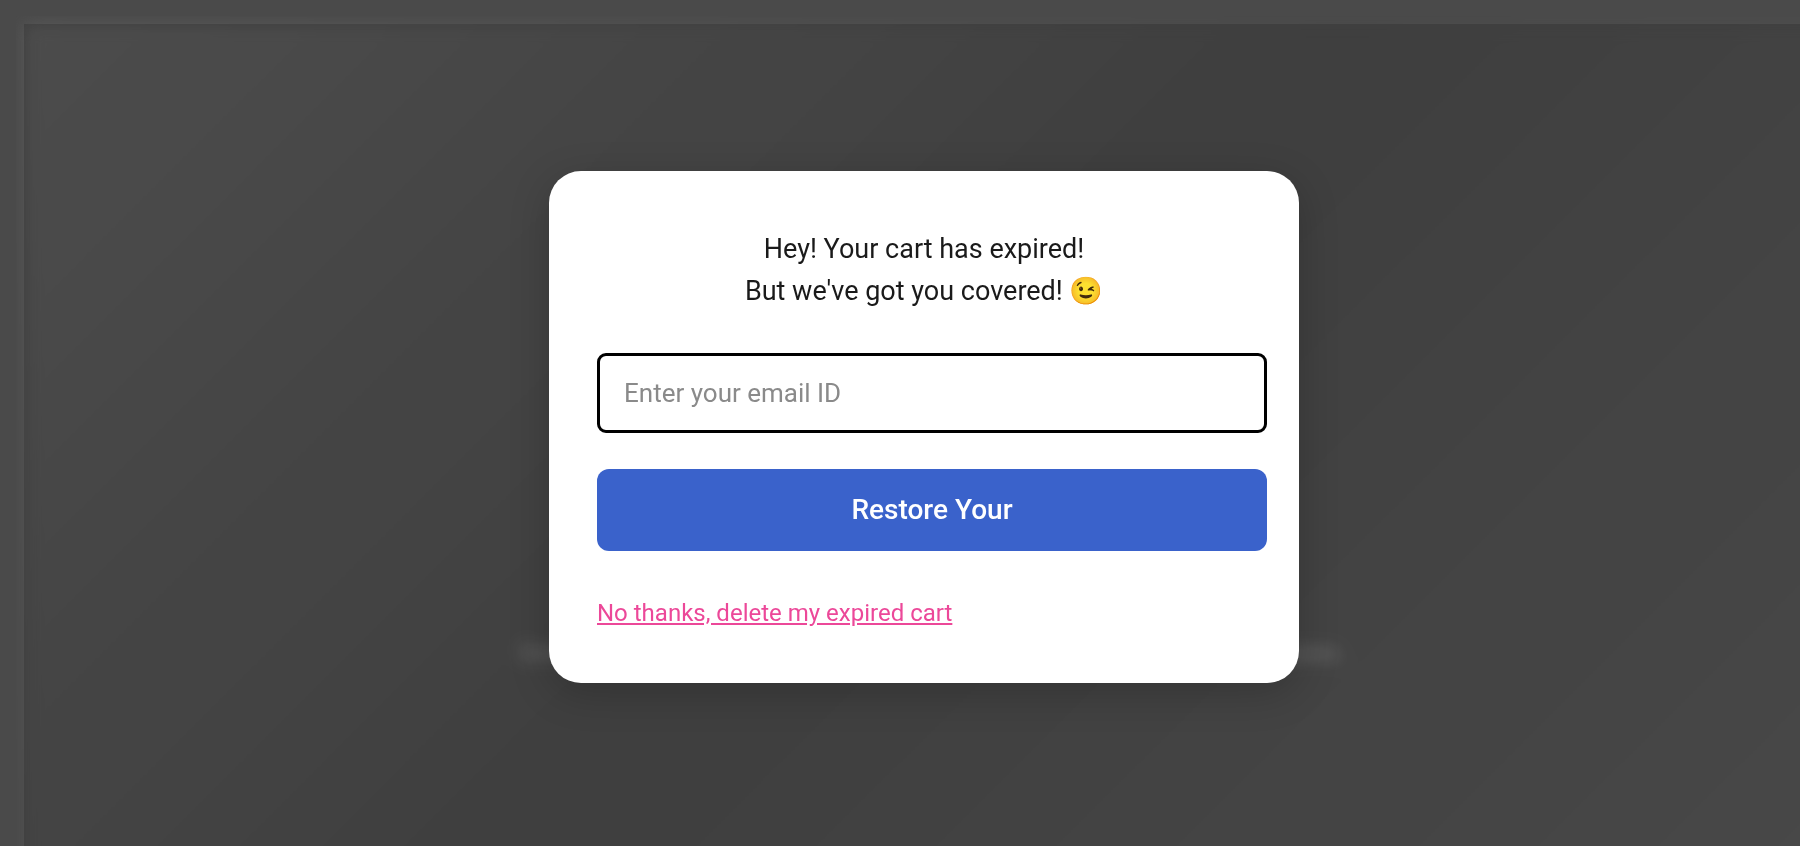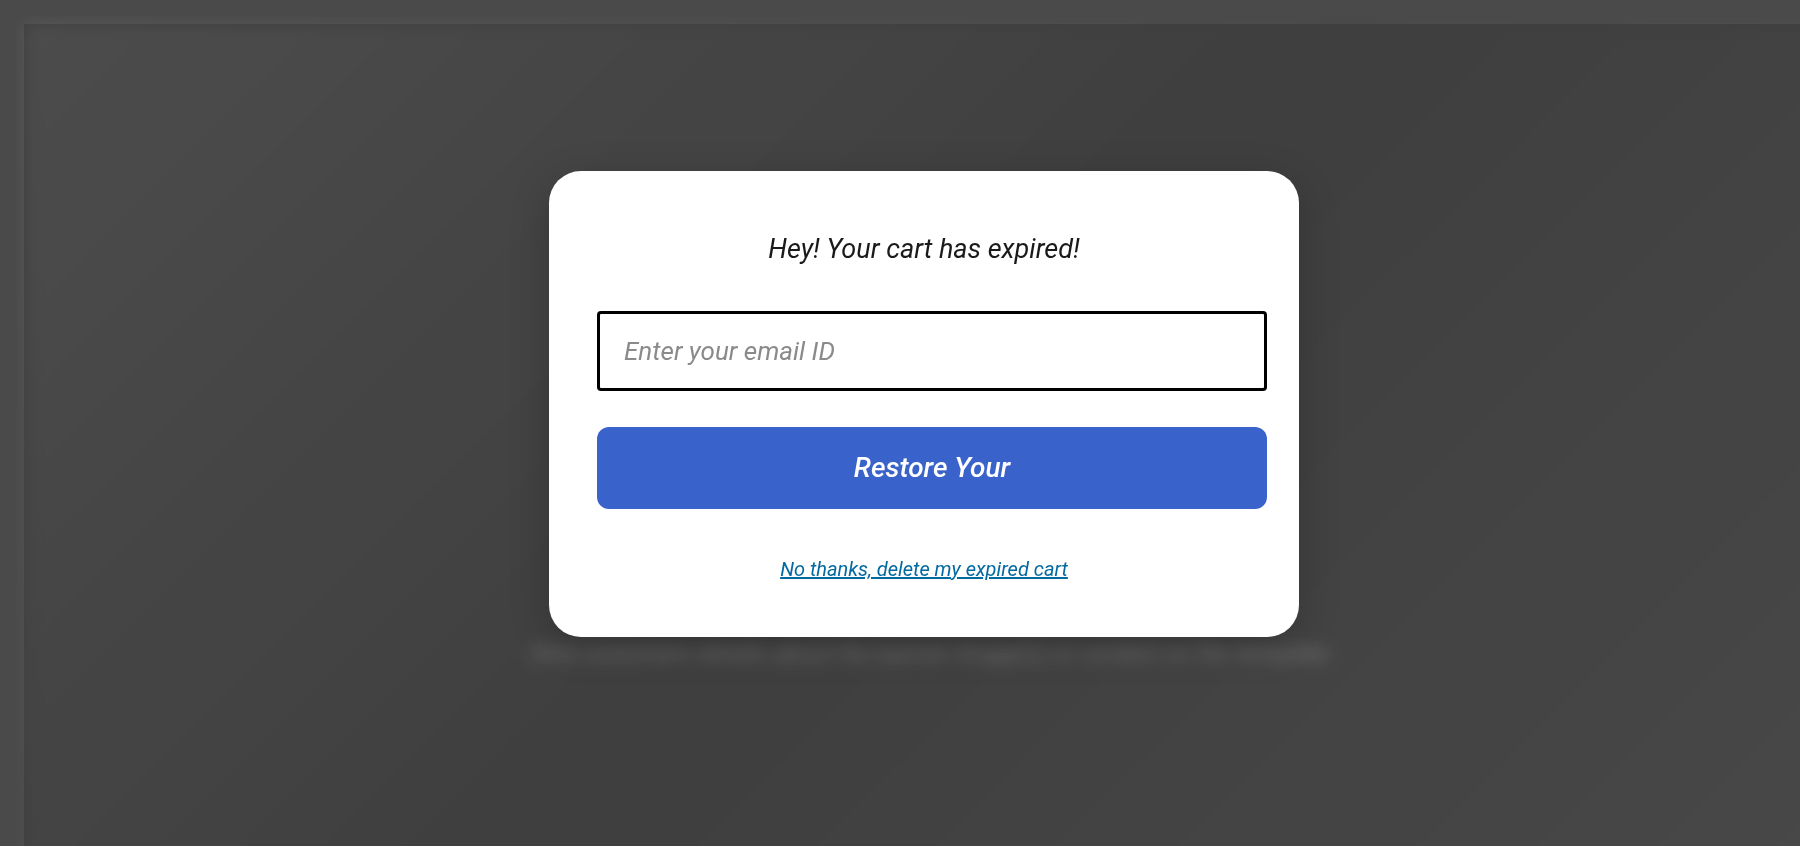--- a/index.html
+++ b/index.html
@@ -1,19 +1,18 @@
 <!DOCTYPE html>
 <html><head>
   <meta charset="utf-8">
   <style>
     * {
       margin: 8px;
       padding: 0;
       box-sizing: border-box;
-      font-style: italic;
     }
     
     body {
       width: 1800px;
       height: 846px;
       font-family: -apple-system, BlinkMacSystemFont, "Segoe UI", Roboto, Helvetica, Arial, sans-serif;
       background: #4a4a4a;
       position: relative;
       overflow: hidden;
     }
@@ -81,21 +80,21 @@
       font-size: 27px;
       line-height: 1.55;
       color: #1a1a1a;
       margin-bottom: 32px;
     }
     
     .modal-input {
       width: 100%;
       height: 80px;
       border: 3px solid #000000;
-      border-radius: 4px;
+      border-radius: 9px;
       padding: 0 24px;
       font-size: 26px;
       color: #0369a1;
       outline: none;
       margin-bottom: 28px;
       font-family: inherit;
     }
     
     .modal-input::placeholder {
       color: #8a8a8a;
@@ -110,42 +109,42 @@
       border-radius: 12px;
       font-size: 28px;
       font-weight: 500;
       cursor: pointer;
       margin-bottom: 40px;
       font-family: inherit;
     }
     
     .modal-link {
       display: block;
-      text-align: center;
-      color: #0369a1;
-      font-size: 20px;
+      color: #ec4899;
+      font-size: 24px;
       text-decoration: underline;
       cursor: pointer;
     }
   </style>
 </head>
 <body>
 
 <div class="backdrop">
   <div class="backdrop-content">
     <div class="backdrop-title">Image Banner</div>
     <div class="backdrop-subtitle">Give customers details about the banner image(s) or content on the template.</div>
   </div>
 </div>
 
 <div class="overlay"></div>
 
 <div class="modal">
   <div class="modal-message">
     <span>Hey! Your cart has expired!</span><br>
+    <span>But we've got you covered! 😉</span>
   </div>
   
   <input type="email" class="modal-input" placeholder="Enter your email ID" value="" style="">
   
   <button class="modal-button">Restore Your</button>
   
   <a class="modal-link">No thanks, delete my expired cart</a>
 </div>
 
 </body></html>

